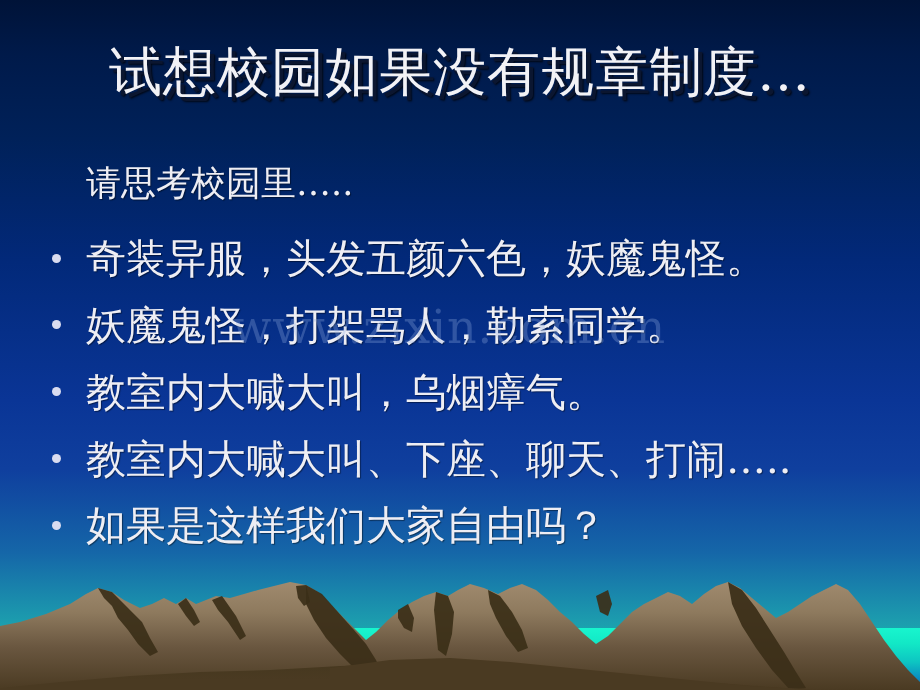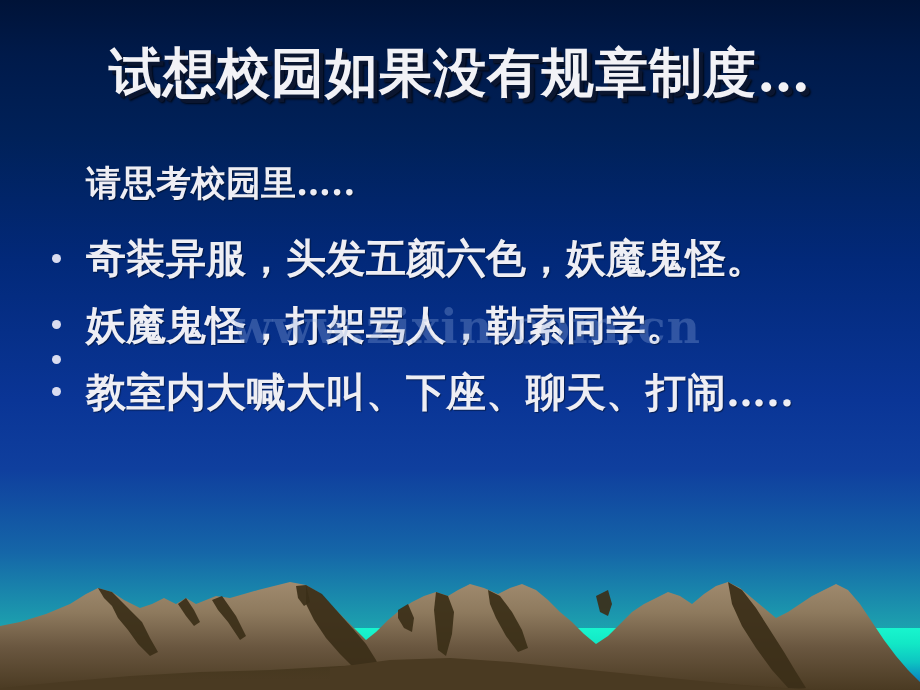--- a/index.html
+++ b/index.html
@@ -18,21 +18,20 @@
         #001338 0%,
         #001A4A 8%,
         #002159 20%,
         #02297A 38%,
         #0A3596 58%,
         #0F3F9E 68%,
         #1566A8 80%,
         #1C9CAE 90%,
         #16C4B4 97%,
         #12D9C0 100%);
-    font-weight: bold;
   }
 
   
   .sea-band {
     position: absolute;
     left: 0;
     right: 0;
     top: 628px;
     height: 62px;
     background: linear-gradient(to bottom,
@@ -171,23 +170,28 @@
       <li>
         <span class="bullet-dot"></span>
         <span>奇装异服，头发五颜六色，妖魔鬼怪。</span>
       </li>
       <li>
         <span class="bullet-dot"></span>
         <span>妖魔鬼怪，打架骂人，勒索同学。</span>
       </li>
       <li>
         <span class="bullet-dot"></span>
+        <span>教室内大喊大叫，乌烟瘴气。</span>
       </li>
       <li>
         <span class="bullet-dot"></span>
         <span>教室内大喊大叫、下座、聊天、打闹…..</span>
+      </li>
+      <li>
+        <span class="bullet-dot"></span>
+        <span>如果是这样我们大家自由吗？</span>
       </li>
     </ul>
   </div>
 
   <div class="watermark">www.zixin.com.cn</div>
 
 </div>
 
 </body></html>

